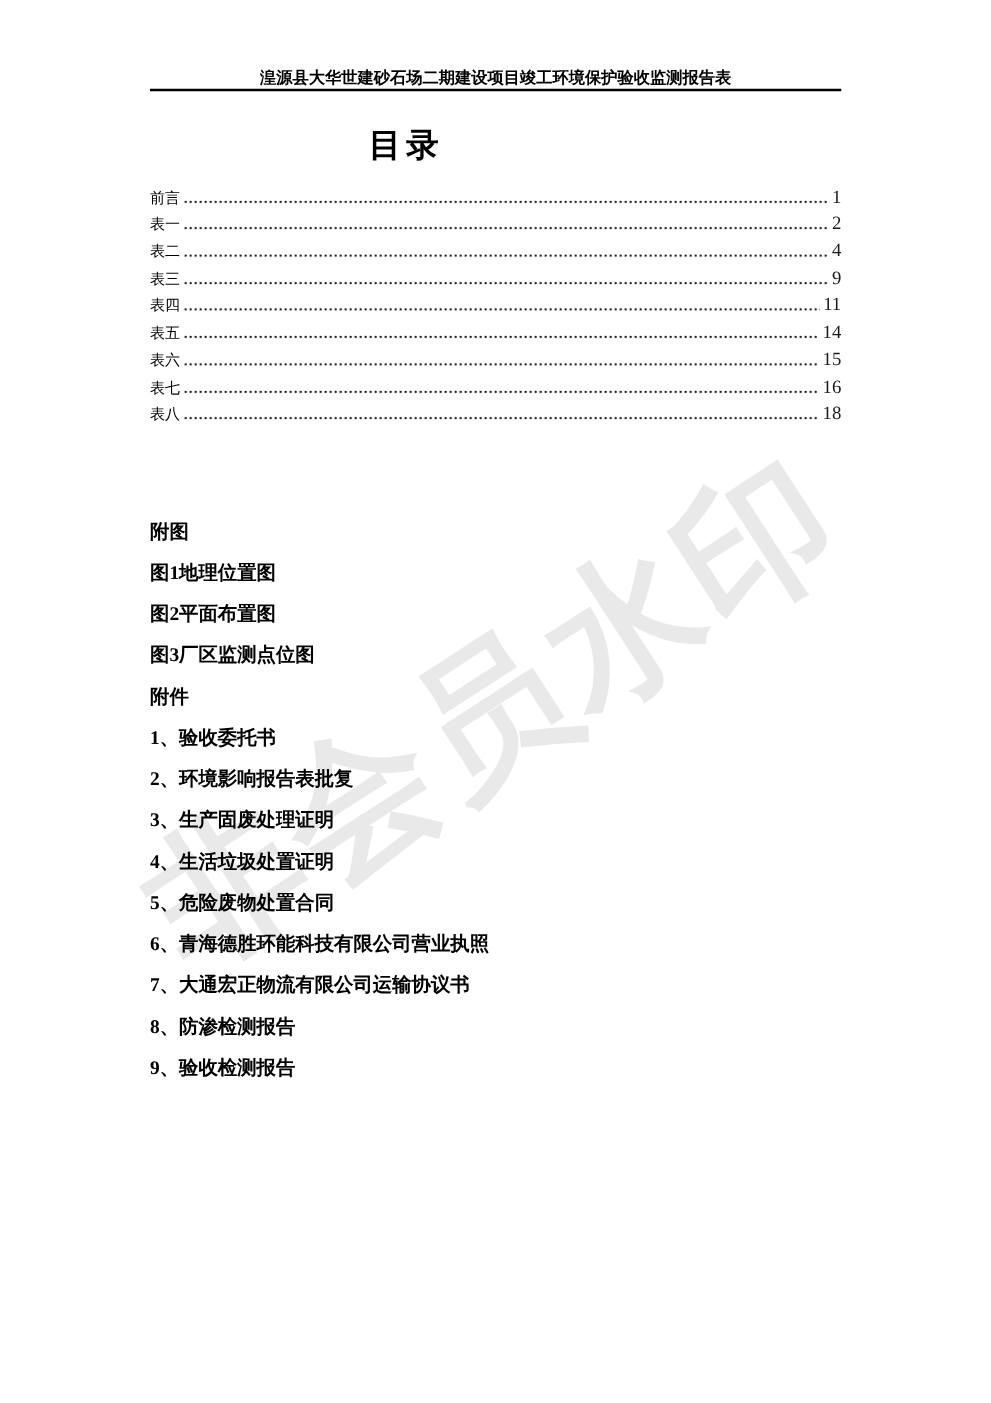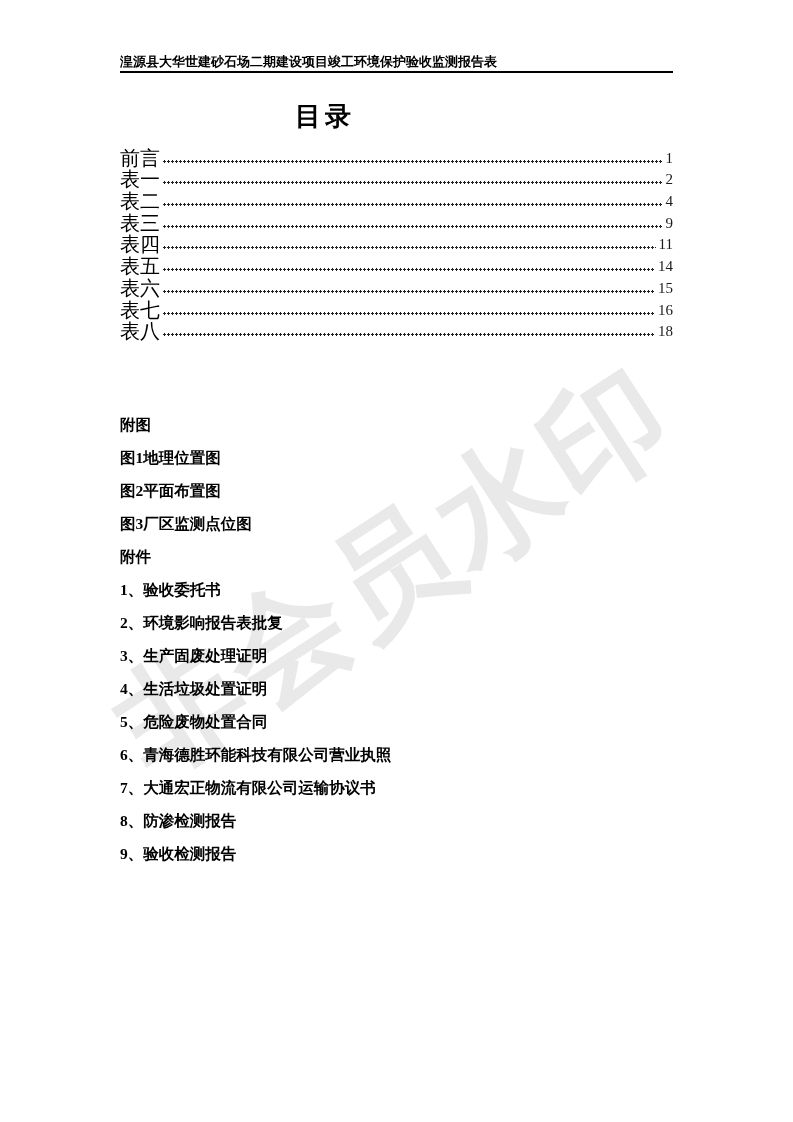--- a/index.html
+++ b/index.html
@@ -30,21 +30,21 @@
   }
 
   .content { position: absolute; inset: 0; z-index: 1; }
 
   
   .header-title {
     position: absolute;
     left: 120px;
     width: 553px;
     top: 54px;
-    text-align: left;
+    text-align: center;
     font-size: 13px;
     font-weight: 600;
     line-height: 16px;
   }
   .header-rule {
     position: absolute;
     left: 120px;
     width: 553px;
     top: 71px;
     height: 2px;
@@ -71,21 +71,21 @@
     left: 120px;
     width: 553px;
     top: 145px;
   }
   .toc-row {
     display: flex;
     align-items: flex-end;
     height: 21.7px;
   }
   .toc-label {
-    font-size: 20px;
+    font-size: 12px;
     line-height: 18px;
     white-space: nowrap;
   }
   .leader {
     flex: 1;
     height: 3px;
     margin: 0 3px 4px 3px;
     background-image: radial-gradient(circle at 1.5px 1.5px, #222222 1px, rgba(0,0,0,0) 1.2px);
     background-size: 4px 3px;
     background-repeat: repeat-x;

